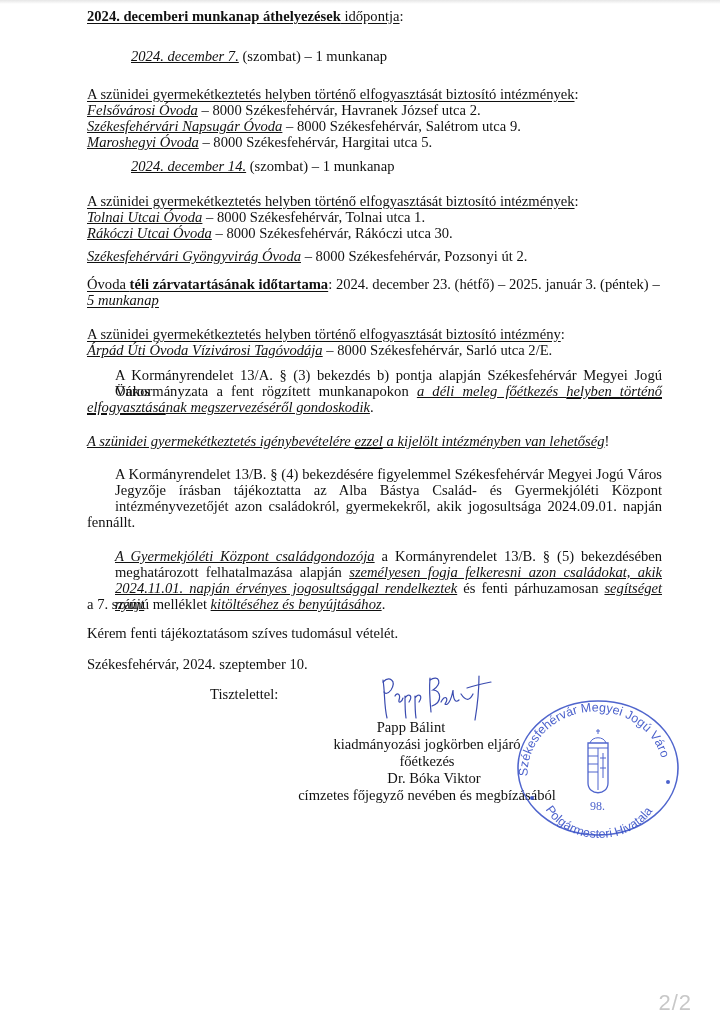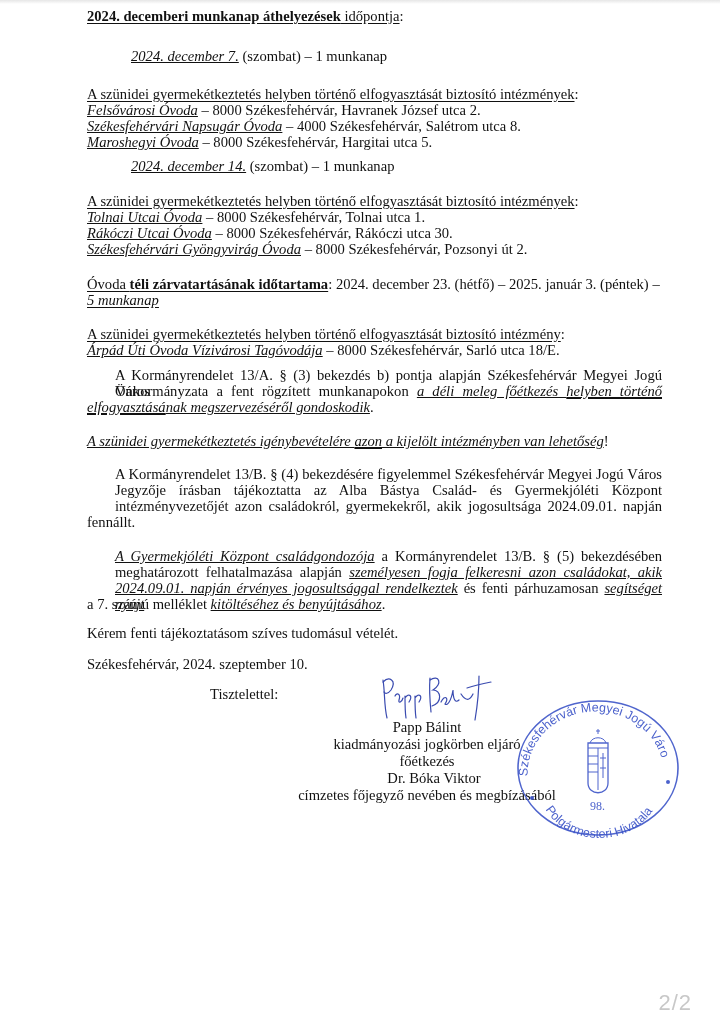--- a/index.html
+++ b/index.html
@@ -35,94 +35,94 @@
     <i>2024. december 7.</i><span> (szombat) – 1 munkanap</span>
   </div>
 
   <div class="ln" style="top:86px">
     <u>A szünidei gyermekétkeztetés helyben történő elfogyasztását biztosító intézmények</u><span>:</span>
   </div>
   <div class="ln" style="top:102px">
     <i>Felsővárosi Óvoda</i><span> – 8000 Székesfehérvár, Havranek József utca 2.</span>
   </div>
   <div class="ln" style="top:118px">
-    <i>Székesfehérvári Napsugár Óvoda</i><span> – 4000 Székesfehérvár, Salétrom utca 8.</span>
+    <i>Székesfehérvári Napsugár Óvoda</i><span> – 8000 Székesfehérvár, Salétrom utca 9.</span>
   </div>
   <div class="ln" style="top:134px">
     <i>Maroshegyi Óvoda</i><span> – 8000 Székesfehérvár, Hargitai utca 5.</span>
   </div>
 
   <div class="ln ind" style="top:158px">
     <i>2024. december 14.</i><span> (szombat) – 1 munkanap</span>
   </div>
 
   <div class="ln" style="top:193px">
     <u>A szünidei gyermekétkeztetés helyben történő elfogyasztását biztosító intézmények</u><span>:</span>
   </div>
   <div class="ln" style="top:209px">
     <i>Tolnai Utcai Óvoda</i><span> – 8000 Székesfehérvár, Tolnai utca 1.</span>
   </div>
   <div class="ln" style="top:225px">
     <i>Rákóczi Utcai Óvoda</i><span> – 8000 Székesfehérvár, Rákóczi utca 30.</span>
   </div>
-  <div class="ln" style="top:241px">
+  <div class="ln" style="top:248px">
     <i>Székesfehérvári Gyöngyvirág Óvoda</i><span> – 8000 Székesfehérvár, Pozsonyi út 2.</span>
   </div>
 
   <div class="ln" style="top:276px">
     <u><span>Óvoda </span><b>téli zárvatartásának időtartama</b></u><span>:</span><span> 2024. december 23. (hétfő) – 2025. január 3. (péntek) –</span>
   </div>
   <div class="ln" style="top:292px">
     <u><i>5 munkanap</i></u>
   </div>
 
   <div class="ln" style="top:326px">
     <u>A szünidei gyermekétkeztetés helyben történő elfogyasztását biztosító intézmény</u><span>:</span>
   </div>
   <div class="ln" style="top:342px">
-    <i>Árpád Úti Óvoda Vízivárosi Tagóvodája</i><span> – 8000 Székesfehérvár, Sarló utca 18/E.</span>
+    <i>Árpád Úti Óvoda Vízivárosi Tagóvodája</i><span> – 8000 Székesfehérvár, Sarló utca 2/E.</span>
   </div>
 
   <div class="ln j" style="top:367px">
     <span>A Kormányrendelet 13/A. § (3) bekezdés b) pontja alapján Székesfehérvár Megyei Jogú Város</span>
   </div>
   <div class="ln j" style="top:383px">
     <span>Önkormányzata a fent rögzített munkanapokon </span><i>a déli meleg főétkezés </i><i><u>helyben történő</u></i>
   </div>
   <div class="ln" style="top:399px">
     <i><u>elfogyasztásá</u></i><i>nak megszervezéséről gondoskodik</i><span>.</span>
   </div>
 
   <div class="ln" style="top:433px">
-    <i>A szünidei gyermekétkeztetés igénybevételére </i><i><u>azon</u></i><i> a kijelölt intézményben van lehetőség</i><span>!</span>
+    <i>A szünidei gyermekétkeztetés igénybevételére </i><i><u>ezzel</u></i><i> a kijelölt intézményben van lehetőség</i><span>!</span>
   </div>
 
   <div class="ln j" style="top:466px"><span>A Kormányrendelet 13/B. § (4) bekezdésére figyelemmel Székesfehérvár Megyei Jogú Város</span></div>
   <div class="ln j" style="top:482px"><span>Jegyzője írásban tájékoztatta az Alba Bástya Család- és Gyermekjóléti Központ</span></div>
   <div class="ln j" style="top:498px"><span>intézményvezetőjét azon családokról, gyermekekről, akik jogosultsága 2024.09.01. napján</span></div>
   <div class="ln" style="top:514px"><span>fennállt.</span></div>
 
   <div class="ln j" style="top:548px">
     <i>A Gyermekjóléti Központ családgondozója</i><span> a Kormányrendelet 13/B. § (5) bekezdésében</span>
   </div>
   <div class="ln j" style="top:564px">
     <span>meghatározott felhatalmazása alapján </span><i>személyesen fogja felkeresni azon családokat, akik</i>
   </div>
   <div class="ln j" style="top:580px">
-    <i>2024.09.01. napján érvényes jogosultsággal rendelkeztek</i><span> és fenti párhuzamosan </span><i>segítséget nyújt</i>
+    <i>2024.11.01. napján érvényes jogosultsággal rendelkeztek</i><span> és fenti párhuzamosan </span><i>segítséget nyújt</i>
   </div>
   <div class="ln" style="top:596px">
     <span>a 7. számú melléklet </span><i>kitöltéséhez és benyújtásához</i><span>.</span>
   </div>
 
   <div class="ln" style="top:625px"><span>Kérem fenti tájékoztatásom szíves tudomásul vételét.</span></div>
   <div class="ln" style="top:656px"><span>Székesfehérvár, 2024. szeptember 10.</span></div>
   <div class="ln" style="left:123px; top:686px"><span>Tisztelettel:</span></div>
 
-  <div class="center" style="left:240px; width:200px; top:719px">Papp Bálint</div>
+  <div class="center" style="left:224px; width:200px; top:719px">Papp Bálint</div>
   <div class="center" style="left:240px; width:200px; top:736px">kiadmányozási jogkörben eljáró</div>
   <div class="center" style="left:240px; width:200px; top:753px">főétkezés</div>
   <div class="center" style="left:247px; width:200px; top:770px">Dr. Bóka Viktor</div>
   <div class="center" style="left:190px; width:300px; top:787px">címzetes főjegyző nevében és megbízásából</div>
 </div>
 
 <svg class="sig" viewBox="0 0 120 50">
   <g fill="none" stroke="#3a4bb0" stroke-width="1.2" stroke-linecap="round">
     <path d="M8 8 C10 20, 9 34, 12 46"></path>
     <path d="M8 10 C14 4, 22 8, 16 18 C13 22, 10 22, 9 20"></path>

